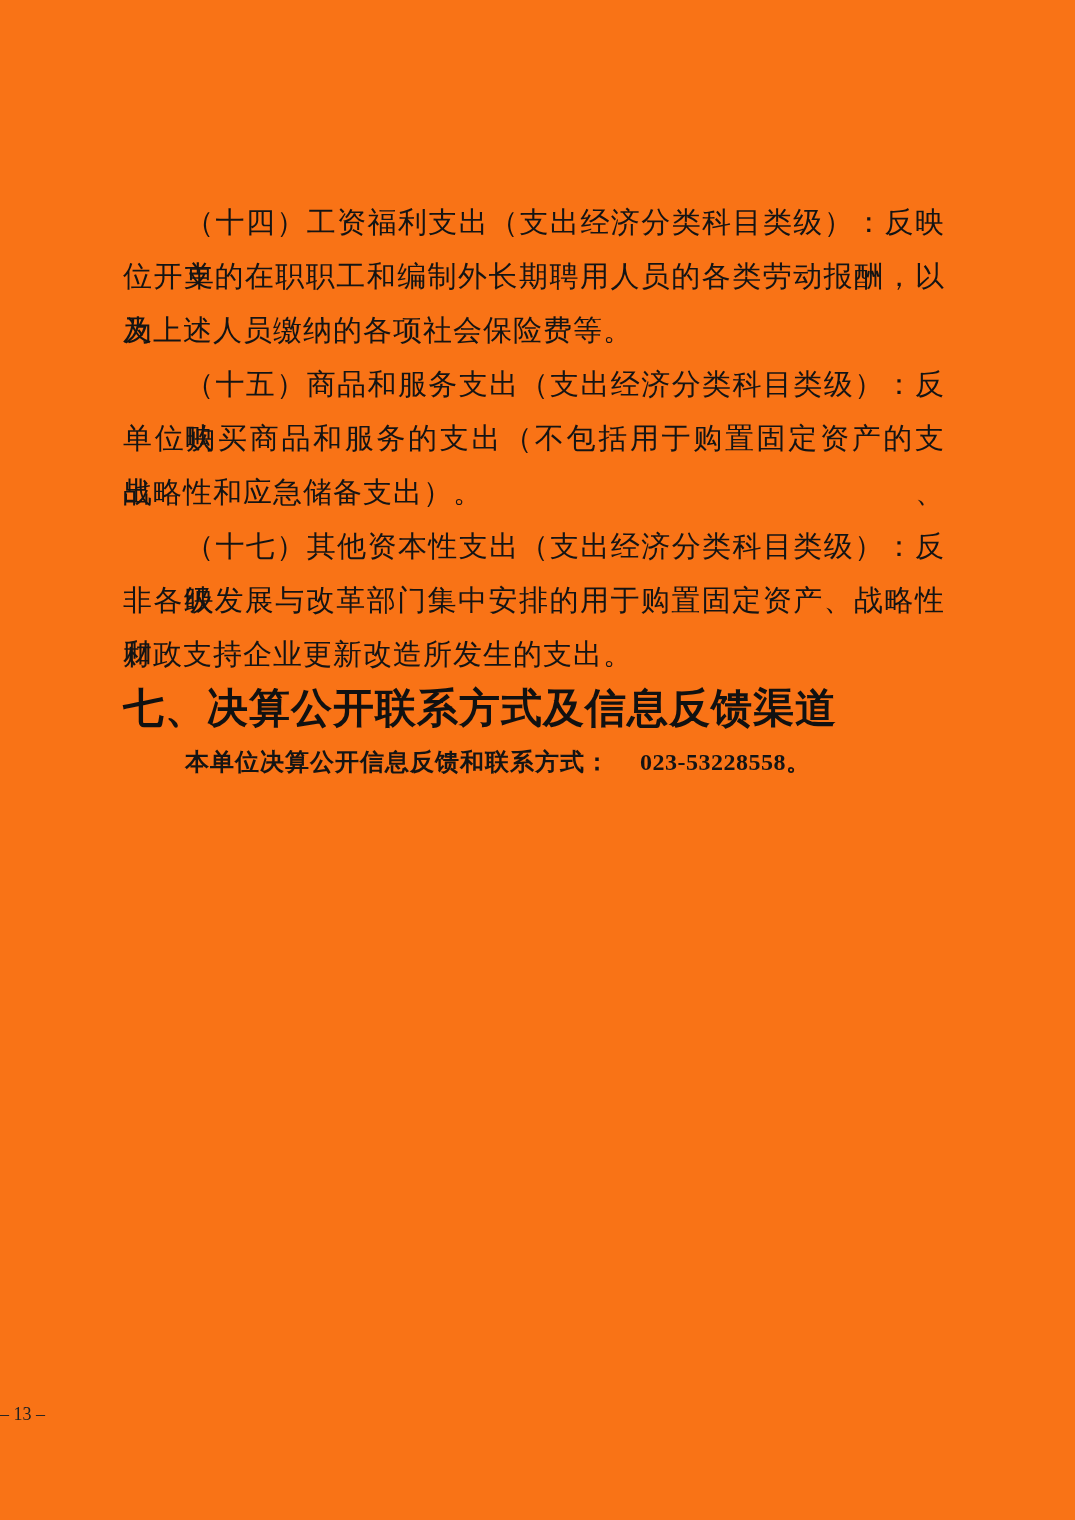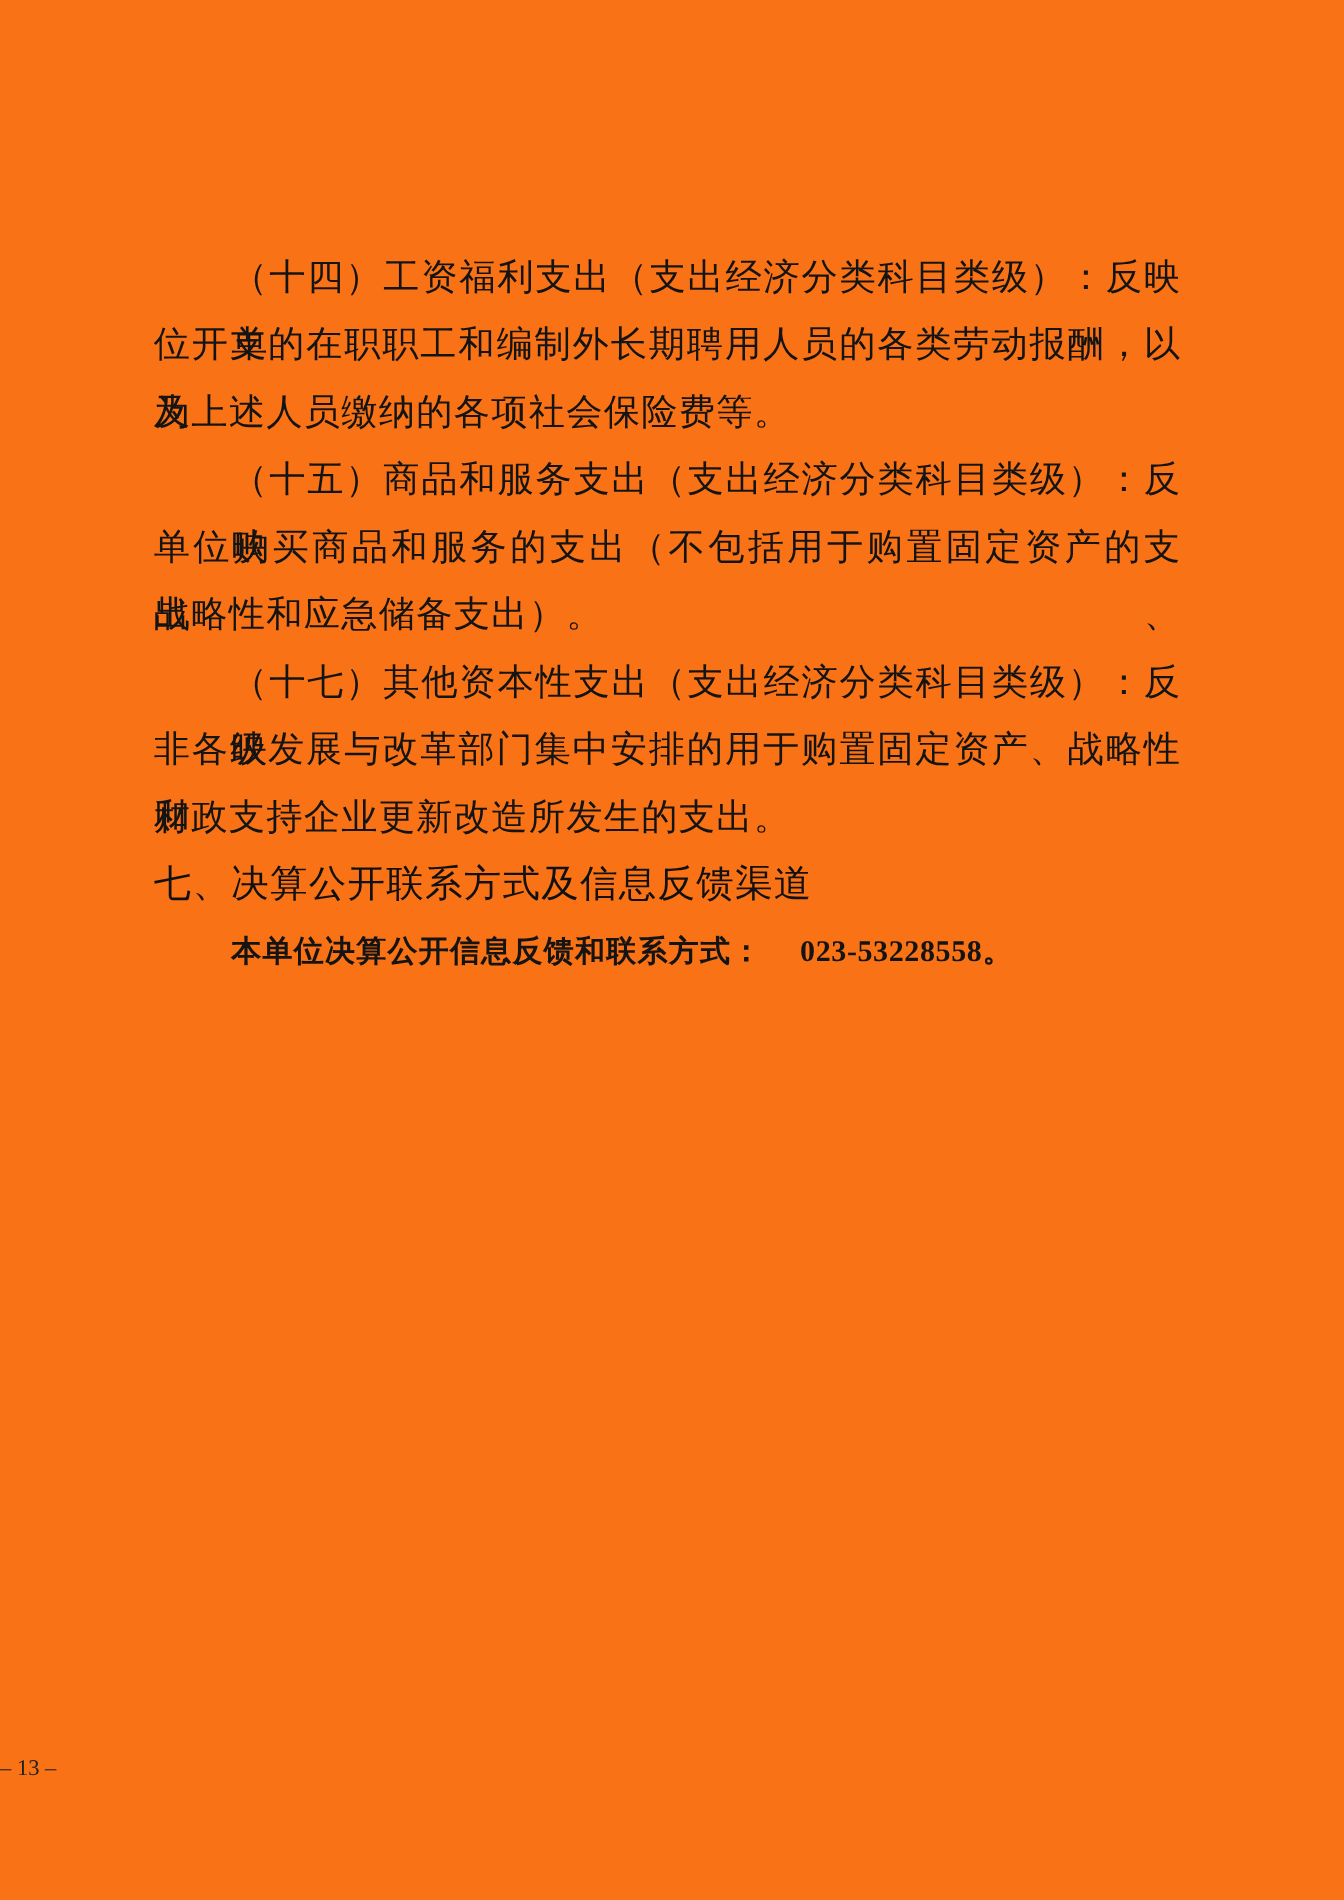--- a/index.html
+++ b/index.html
@@ -36,22 +36,22 @@
   }
   .line.full {
     text-align: justify;
     text-align-last: justify;
   }
   .line.first {
     padding-left: 62px;
   }
   .heading {
     font-family: "Liberation Sans", "DejaVu Sans", sans-serif;
-    font-weight: 400;
-    font-size: 30px;
+    font-weight: 700;
+    font-size: 41px;
     height: 54px;
     line-height: 54px;
     letter-spacing: 1px;
     color: #111111;
   }
   .contact-line {
     font-family: "Liberation Serif", "DejaVu Serif", serif;
     font-size: 24px;
     height: 54px;
     line-height: 54px;

